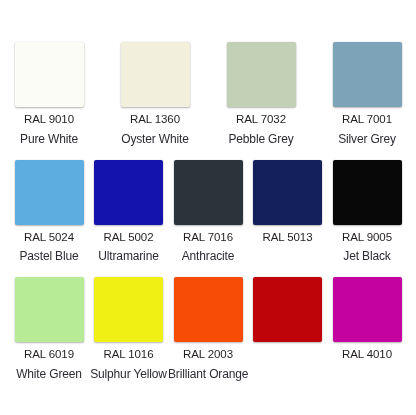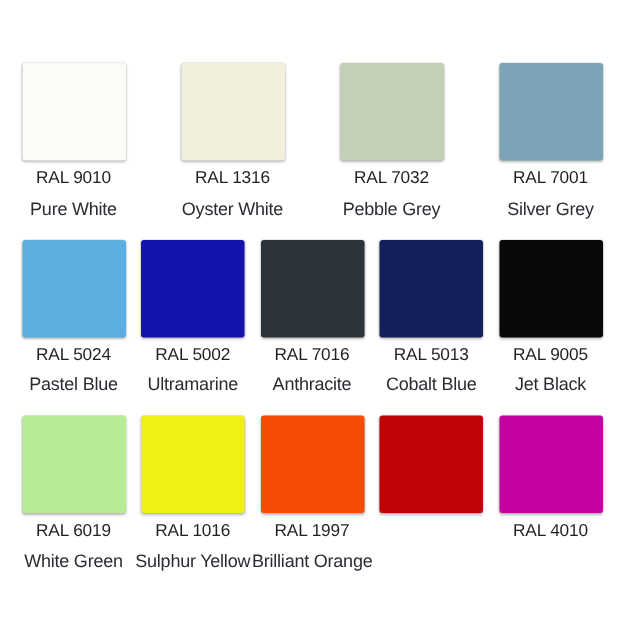--- a/index.html
+++ b/index.html
@@ -69,21 +69,21 @@
     <div class="swatch-cell">
       <div class="swatch-chip" style="background-color: rgb(252, 252, 246);"></div>
       <div class="swatch-label">
         <div class="swatch-code">RAL 9010</div>
         <div class="swatch-name">Pure White</div>
       </div>
     </div>
     <div class="swatch-cell">
       <div class="swatch-chip" style="background-color: rgb(242, 239, 220);"></div>
       <div class="swatch-label">
-        <div class="swatch-code">RAL 1316</div>
+        <div class="swatch-code">RAL 1360</div>
         <div class="swatch-name">Oyster White</div>
       </div>
     </div>
     <div class="swatch-cell">
       <div class="swatch-chip" style="background-color: rgb(194, 208, 181);"></div>
       <div class="swatch-label">
         <div class="swatch-code">RAL 7032</div>
         <div class="swatch-name">Pebble Grey</div>
       </div>
     </div>
@@ -115,21 +115,20 @@
       <div class="swatch-chip" style="background-color: rgb(43, 51, 59);"></div>
       <div class="swatch-label">
         <div class="swatch-code">RAL 7016</div>
         <div class="swatch-name">Anthracite</div>
       </div>
     </div>
     <div class="swatch-cell">
       <div class="swatch-chip" style="background-color: rgb(19, 32, 90);"></div>
       <div class="swatch-label">
         <div class="swatch-code">RAL 5013</div>
-        <div class="swatch-name">Cobalt Blue</div>
       </div>
     </div>
     <div class="swatch-cell">
       <div class="swatch-chip" style="background-color: rgb(8, 8, 8);"></div>
       <div class="swatch-label">
         <div class="swatch-code">RAL 9005</div>
         <div class="swatch-name">Jet Black</div>
       </div>
     </div>
   </div>
@@ -145,21 +144,21 @@
     <div class="swatch-cell">
       <div class="swatch-chip" style="background-color: rgb(240, 240, 20);"></div>
       <div class="swatch-label">
         <div class="swatch-code">RAL 1016</div>
         <div class="swatch-name">Sulphur Yellow</div>
       </div>
     </div>
     <div class="swatch-cell">
       <div class="swatch-chip" style="background-color: rgb(247, 76, 6);"></div>
       <div class="swatch-label">
-        <div class="swatch-code">RAL 1997</div>
+        <div class="swatch-code">RAL 2003</div>
         <div class="swatch-name">Brilliant Orange</div>
       </div>
     </div>
     <div class="swatch-cell">
       <div class="swatch-chip" style="background-color: rgb(190, 3, 9);"></div>
     </div>
     <div class="swatch-cell">
       <div class="swatch-chip" style="background-color: rgb(196, 2, 159);"></div>
       <div class="swatch-label">
         <div class="swatch-code">RAL 4010</div>

